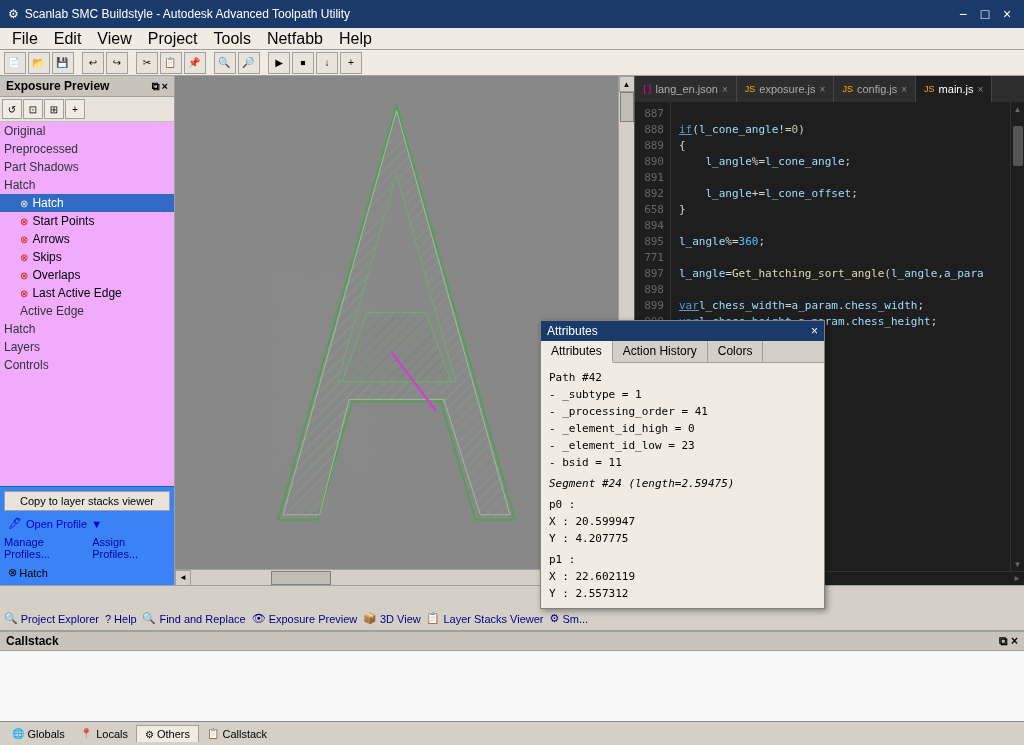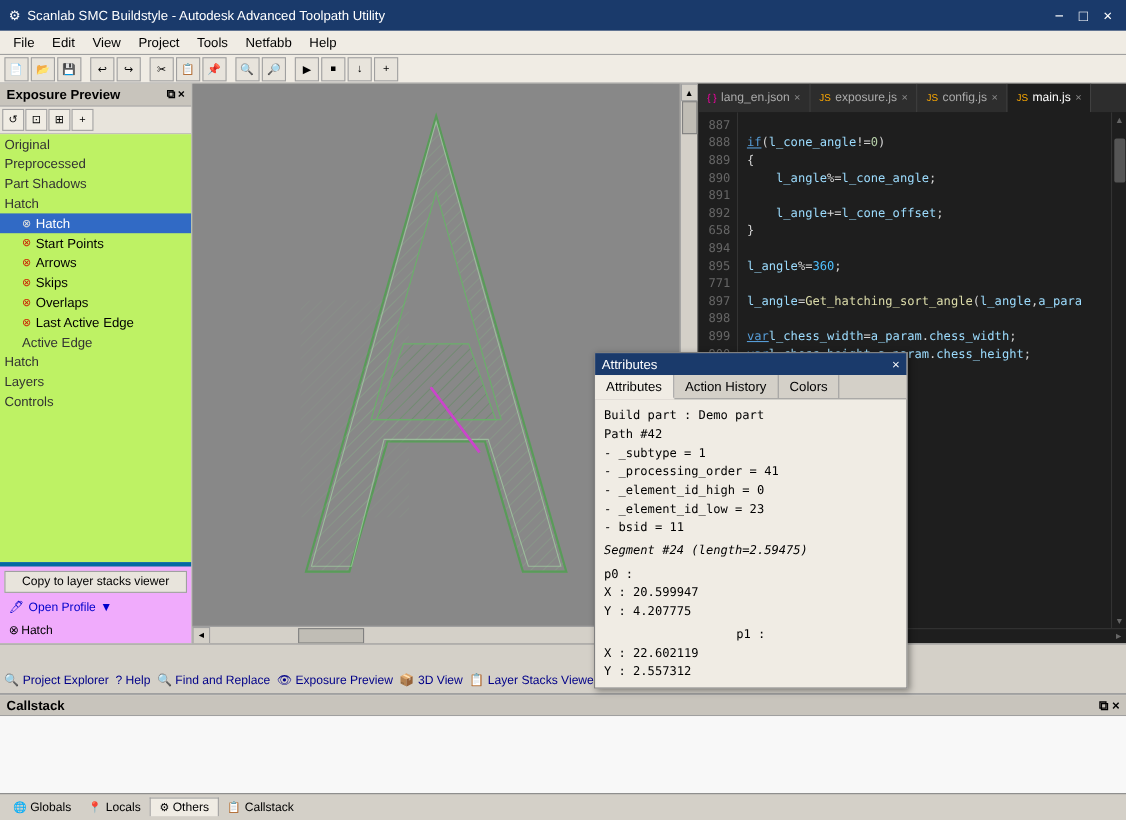--- a/index.html
+++ b/index.html
@@ -28,21 +28,21 @@
       background: #f0ece4;
       height: 22px;
       display: flex;
       align-items: center;
       border-bottom: 1px solid #a0a0a0;
       padding: 0 4px;
     }
     #menubar span {
       padding: 2px 8px;
       cursor: pointer;
-      font-size: 12px;
+      font-size: 16px;
     }
 
     
     #toolbar {
       background: #f0ece4;
       height: 26px;
       display: flex;
       align-items: center;
       padding: 2px 4px;
       border-bottom: 1px solid #a0a0a0;
@@ -105,21 +105,21 @@
       width: 20px; height: 20px;
       border: 1px solid #a0a0a0;
       background: #f0ece4;
       display: flex; align-items: center; justify-content: center;
       cursor: pointer; font-size: 10px;
     }
 
     #tree-panel {
       flex: 1;
       overflow-y: auto;
-      background: #bef264;
+      background: #f0abfc;
     }
 
     .tree-item {
       padding: 2px 4px 2px 8px;
       cursor: pointer;
       display: flex;
       align-items: center;
       gap: 4px;
       font-size: 12px;
       color: #000;
@@ -127,23 +127,23 @@
     .tree-item.selected { background: #316ac5; color: white; }
     .tree-item.section-header {
       font-weight: normal;
       color: #333;
       padding-left: 4px;
     }
     .tree-icon { font-size: 10px; color: #cc2200; }
     .tree-icon.white { color: #e8e4dc; }
 
     #left-bottom {
-      border-top: 4px solid #0369a1;
+      border-top: 1px solid #0369a1;
       padding: 4px;
-      background: #f0abfc;
+      background: #3b82f6;
     }
     #copy-to-layer-btn {
       width: 100%;
       background: #e8e4dc;
       border: 1px solid #a0a0a0;
       padding: 3px 4px;
       text-align: center;
       cursor: pointer;
       font-size: 11px;
       margin-bottom: 4px;
@@ -619,20 +619,24 @@
           <span>Controls</span>
         </div>
       </div>
 
       <div id="left-bottom">
         <div id="copy-to-layer-btn">Copy to layer stacks viewer</div>
         <div id="open-profile-btn">
           <span>🖊</span>
           <span>Open Profile</span>
           <span>▼</span>
+        </div>
+        <div id="profiles-row">
+          <span class="profile-btn">Manage Profiles...</span>
+          <span class="profile-btn">Assign Profiles...</span>
         </div>
         <div id="hatch-profile">
           <span>⊗</span>
           <span>Hatch</span>
         </div>
       </div>
     </div>
 
     <div id="canvas-area">
       <div id="canvas-content">
@@ -890,28 +894,27 @@
       <span>Attributes</span>
     </div>
     <div class="attr-tab">
       <span>Action History</span>
     </div>
     <div class="attr-tab">
       <span>Colors</span>
     </div>
   </div>
   <div id="attr-content">
-    <div>Build part : Demo part</div>
     <div>Path #42</div>
     <div>- _subtype = 1</div>
     <div>- _processing_order = 41</div>
     <div>- _element_id_high = 0</div>
     <div>- _element_id_low = 23</div>
     <div>- bsid = 11</div>
     <div style="margin-top:4px;font-style:italic;">Segment #24 (length=2.59475)</div>
     <div style="margin-top:4px;">p0 :</div>
     <div>X : 20.599947</div>
     <div>Y : 4.207775</div>
-    <div style="margin-top:4px;text-align:center;">p1 :</div>
+    <div style="margin-top:4px;">p1 :</div>
     <div>X : 22.602119</div>
     <div>Y : 2.557312</div>
   </div>
 </div>
 
 </body></html>

